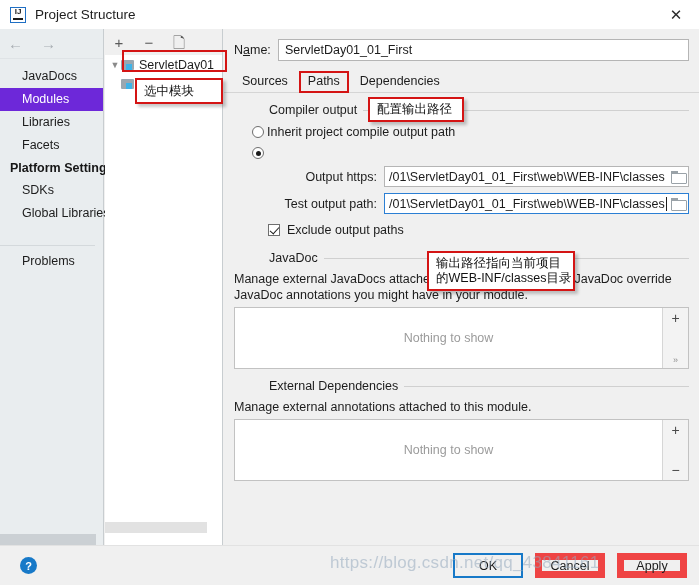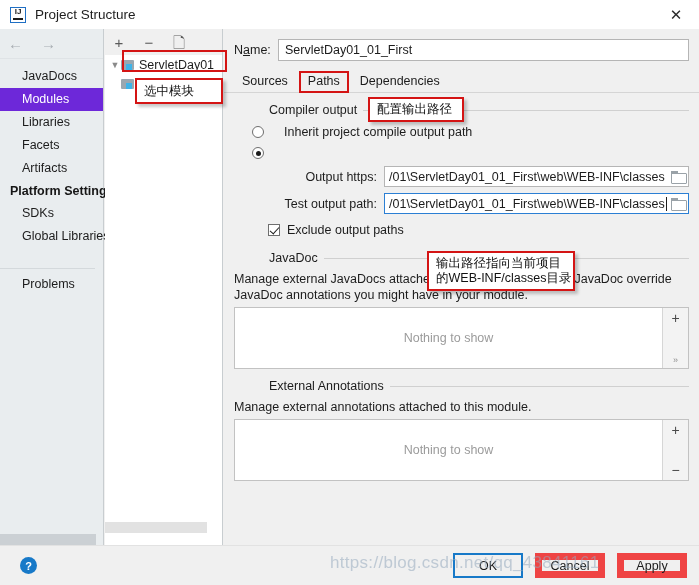--- a/index.html
+++ b/index.html
@@ -162,21 +162,21 @@
 
   .section { padding: 0 10px; }
   .sec-title-row {
     display: flex; align-items: center; gap: 6px;
     padding-top: 10px; padding-bottom: 4px; margin-left: 35px;
   }
   .sec-title { font-size: 12.5px; color: #1c1c1c; white-space: nowrap; }
   .sec-line { flex: 1; height: 1px; background: #d0d0d0; }
 
   .radio-row {
-    display: flex; align-items: center; gap: 20px;
+    display: flex; align-items: center; gap: 3px;
     padding: 4px 0 4px 18px; font-size: 12.5px;
   }
   .radio {
     width: 12px; height: 12px; border-radius: 50%;
     border: 1px solid #6e6e6e; background: #fff;
     position: relative; flex: none;
   }
   .radio.on::after {
     content: ""; position: absolute; left: 2.5px; top: 2.5px;
     width: 5px; height: 5px; border-radius: 50%; background: #1c1c1c;
@@ -315,21 +315,20 @@
     <div class="sidebar">
       <div class="nav-arrows">
         <span>←</span>
         <span>→</span>
       </div>
       <div class="sidebar-list">
         <div class="sb-item">JavaDocs</div>
         <div class="sb-item selected">Modules</div>
         <div class="sb-item">Libraries</div>
         <div class="sb-item">Facets</div>
-        <div class="sb-item">Artifacts</div>
         <div class="group-header">Platform Settings</div>
         <div class="sb-item">SDKs</div>
         <div class="sb-item">Global Libraries</div>
         <div class="sb-sep"></div>
         <div class="sb-divider"></div>
         <div class="sb-item">Problems</div>
       </div>
       <div class="sb-hscroll">
           <i></i>
         </div>
@@ -420,21 +419,21 @@
           <div class="empty">Nothing to show</div>
           <div class="side">
             <span class="side-btn">+</span>
             <span class="side-btn small">»</span>
           </div>
         </div>
       </div>
 
       <div class="section">
         <div class="sec-title-row">
-          <div class="sec-title">External Annotations</div>
+          <div class="sec-title">External Dependencies</div>
           <div class="sec-line"></div>
         </div>
         <div class="desc">Manage external annotations attached to this module.</div>
         <div class="listbox">
           <div class="empty">Nothing to show</div>
           <div class="side">
             <span class="side-btn">+</span>
             <span class="side-btn">−</span>
           </div>
         </div>

